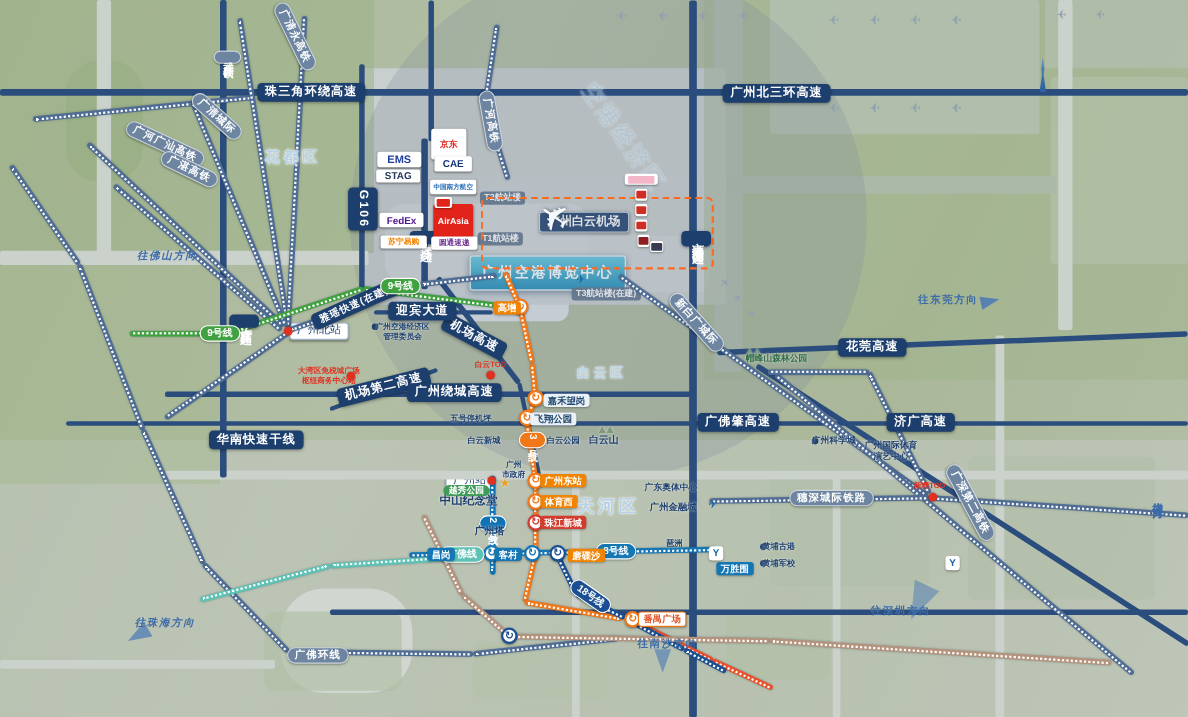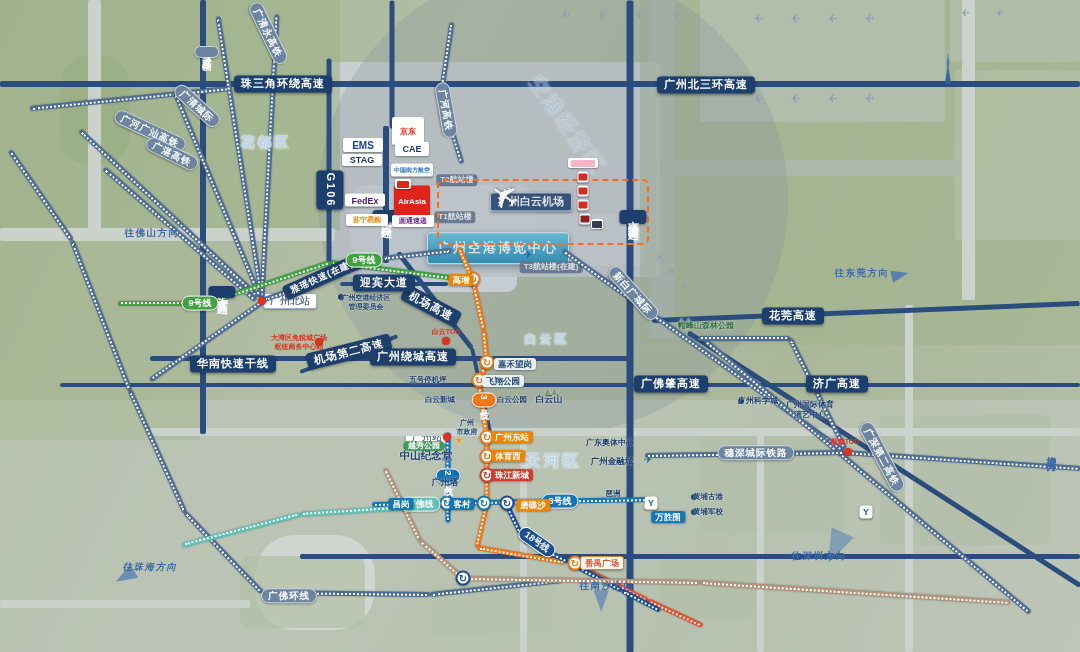--- a/index.html
+++ b/index.html
@@ -308,21 +308,21 @@
     <div class="lab hwy" style="left: 706px; top: 85px;">广州北三环高速</div>
     <div class="lab hwy vtext" style="left: 330px; top: 190px;">G106</div>
     <div class="lab hwy vtext" style="left: 386px; top: 216px;">大广高速</div>
     <div class="lab hwy vtext" style="left: 222px; top: 292px;">许广高速</div>
     <div class="lab hwy vtext" style="left: 633px; top: 217px;">京港澳高速</div>
     <div class="lab hwy" style="left: 431px; top: 306px; transform: translate(-50%, -50%) rotate(28deg);">机场高速</div>
     <div class="lab hwy" style="left: 349px; top: 352px; transform: translate(-50%, -50%) rotate(-14deg);">机场第二高速</div>
     <div class="lab hwy" style="left: 413px; top: 357px;">广州绕城高速</div>
     <div class="lab hwy" style="left: 384px; top: 283px;">迎宾大道</div>
     <div class="lab hwy" style="left: 322px; top: 277px; font-size: 9px; transform: translate(-50%, -50%) rotate(-24deg);">雅瑶快速(在建)</div>
-    <div class="lab hwy" style="left: 233px; top: 364px; text-align: right;">华南快速干线</div>
+    <div class="lab hwy" style="left: 233px; top: 400px; text-align: right;">华南快速干线</div>
     <div class="lab hwy" style="left: 793px; top: 316px;">花莞高速</div>
     <div class="lab hwy" style="left: 837px; top: 384px;">济广高速</div>
     <div class="lab hwy" style="left: 671px; top: 384px;">广佛肇高速</div>
     <div class="lab rail vtext" style="left: 207px; top: 52px;">武广高铁</div>
     <div class="lab rail" style="left: 268px; top: 33px; transform: translate(-50%, -50%) rotate(64deg);">广清永高铁</div>
     <div class="lab rail" style="left: 197px; top: 106px; transform: translate(-50%, -50%) rotate(42deg);">广清城际</div>
     <div class="lab rail" style="left: 150px; top: 131px; transform: translate(-50%, -50%) rotate(25deg);">广河广汕高铁</div>
     <div class="lab rail" style="left: 172px; top: 154px; transform: translate(-50%, -50%) rotate(26deg);">广湛高铁</div>
     <div class="lab rail" style="left: 446px; top: 110px; transform: translate(-50%, -50%) rotate(80deg);">广河高铁</div>
     <div class="lab rail" style="left: 633px; top: 293px; transform: translate(-50%, -50%) rotate(48deg);">新白广城际</div>
@@ -364,21 +364,21 @@
     <div class="plc" style="left: 708px; top: 497px; font-size: 7.5px;">黄埔古港</div>
     <div class="plc" style="left: 708px; top: 512px; font-size: 7.5px;">黄埔军校</div>
     <div class="plc" style="left: 467px; top: 428px; font-size: 7px;">广州
 市政府</div>
     <div class="plc" style="left: 366px; top: 303px; font-size: 7px;">广州空港经济区
 管理委员会</div>
     <div class="tod" style="left: 446px; top: 332px;">白云TOD</div>
     <div class="tod" style="left: 845px; top: 442px;">新塘TOD</div>
     <div class="tod" style="left: 299px; top: 342px;">大湾区免税城广场
 枢纽商务中心站</div>
-    <div class="dir" style="left: 152px; top: 233px;">往佛山方向</div>
+    <div class="dir" style="left: 152px; top: 233px; font-style: italic;">往佛山方向</div>
     <div class="dir" style="left: 862px; top: 273px;">往东莞方向</div>
     <div class="dir" style="left: 819px; top: 556px; text-align: center;">往深圳方向</div>
     <div class="dir" style="left: 150px; top: 567px; font-style: italic;">往珠海方向</div>
     <div class="dir" style="left: 607px; top: 586px;">往南沙方向</div>
     <div class="dir vtext" style="left: 1051px; top: 452px;">往增城方向</div>
     <div class="wm" style="left: 266px; top: 143px; font-size: 14px;">花都区</div>
     <div class="wm" style="left: 547px; top: 339px; font-size: 12px;">白云区</div>
     <div class="wm" style="left: 553px; top: 461px; font-size: 16px;">天河区</div>
     <div class="wm" style="left: 567px; top: 125px; font-size: 20px; transform: translate(-50%, -50%) rotate(55deg); opacity: 0.45;">空港经济区</div>
     <div class="card" style="left: 408px; top: 131px; width: 32px; height: 28px; color: rgb(225, 37, 27); font-size: 8px; background: rgb(255, 255, 255);">京东</div>

